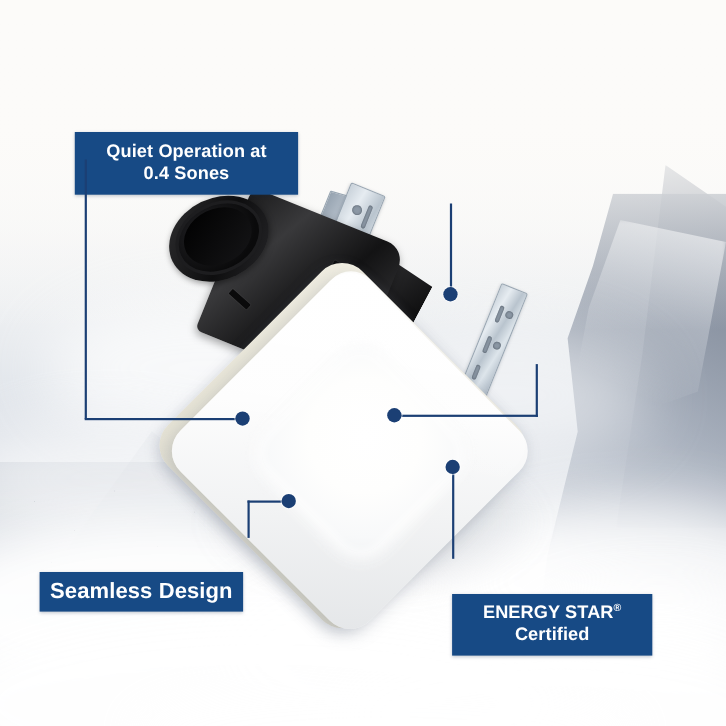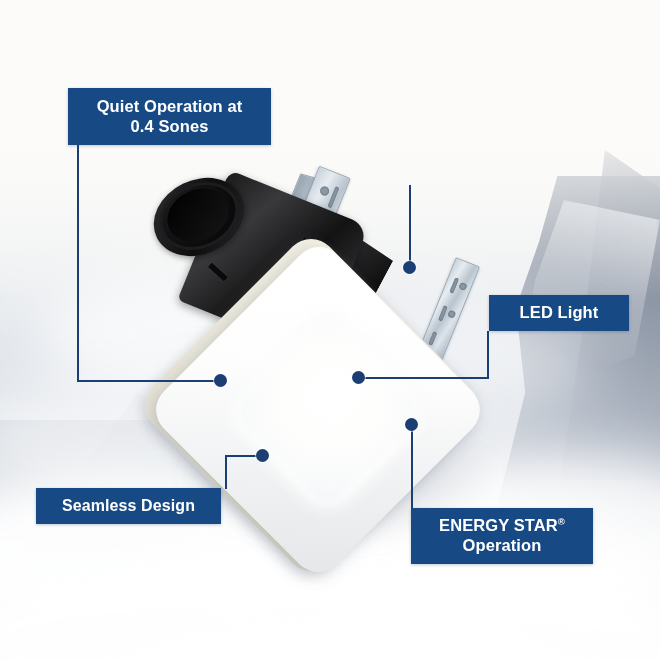--- a/index.html
+++ b/index.html
@@ -215,20 +215,21 @@
     position:absolute;
     background:#174a85;
     color:#ffffff;
     font-weight:bold;
     text-align:center;
     letter-spacing:.1px;
     line-height:1.2;
     display:flex; align-items:center; justify-content:center;
     padding:6px 0;
     box-shadow:0 1px 3px rgba(20,40,70,.25);
+    margin-top:32px;
   }
   .label sup{ font-size:.58em; vertical-align:super; line-height:0; }
 
   
   .line-v, .line-h{ position:absolute; background:#1b3f74; }
   .line-v{ width:2px; }
   .line-h{ height:2px; }
   .dot{
     position:absolute; width:13px; height:13px; border-radius:50%;
     background:#1b3f74;
@@ -300,34 +301,31 @@
     <span>Quiet Operation at</span>
     <span>0.4 Sones</span>
   </div>
   <div class="line-v" style="left:77px;  top:145px; height:236px;"></div>
   <div class="line-h" style="left:77px;  top:380px; width:142px;"></div>
   <div class="dot" style="left:214px; top:374px;"></div>
 
   <div class="line-v" style="left:409px; top:185px; height:83px;"></div>
   <div class="dot" style="left:403px; top:261px;"></div>
 
-  <div class="label" style="left:489px; top:295px; width:140px; height:36px; font-size:16.5px;">
-    <span>LED Light</span>
-  </div>
   <div class="line-v" style="left:487px; top:331px; height:48px;"></div>
   <div class="line-h" style="left:360px; top:377px; width:129px;"></div>
   <div class="dot" style="left:352px; top:371px;"></div>
 
-  <div class="label" style="left:36px; top:488px; width:185px; height:36px; font-size:16px;">
+  <div class="label" style="left:36px; top:488px; width:185px; height:36px; font-size:20px;">
     <span>Seamless Design</span>
   </div>
   <div class="line-v" style="left:225px; top:455px; height:34px;"></div>
   <div class="line-h" style="left:225px; top:455px; width:38px;"></div>
   <div class="dot" style="left:256px; top:449px;"></div>
 
   <div class="label" style="left:411px; top:508px; width:182px; height:56px; font-size:16.5px; flex-direction:column;">
     <span><span>ENERGY STAR</span><sup>®</sup></span>
-    <span>Operation</span>
+    <span>Certified</span>
   </div>
   <div class="line-v" style="left:411px; top:424px; height:84px;"></div>
   <div class="dot" style="left:405px; top:418px;"></div>
 
 </div>
 
 </body></html>

